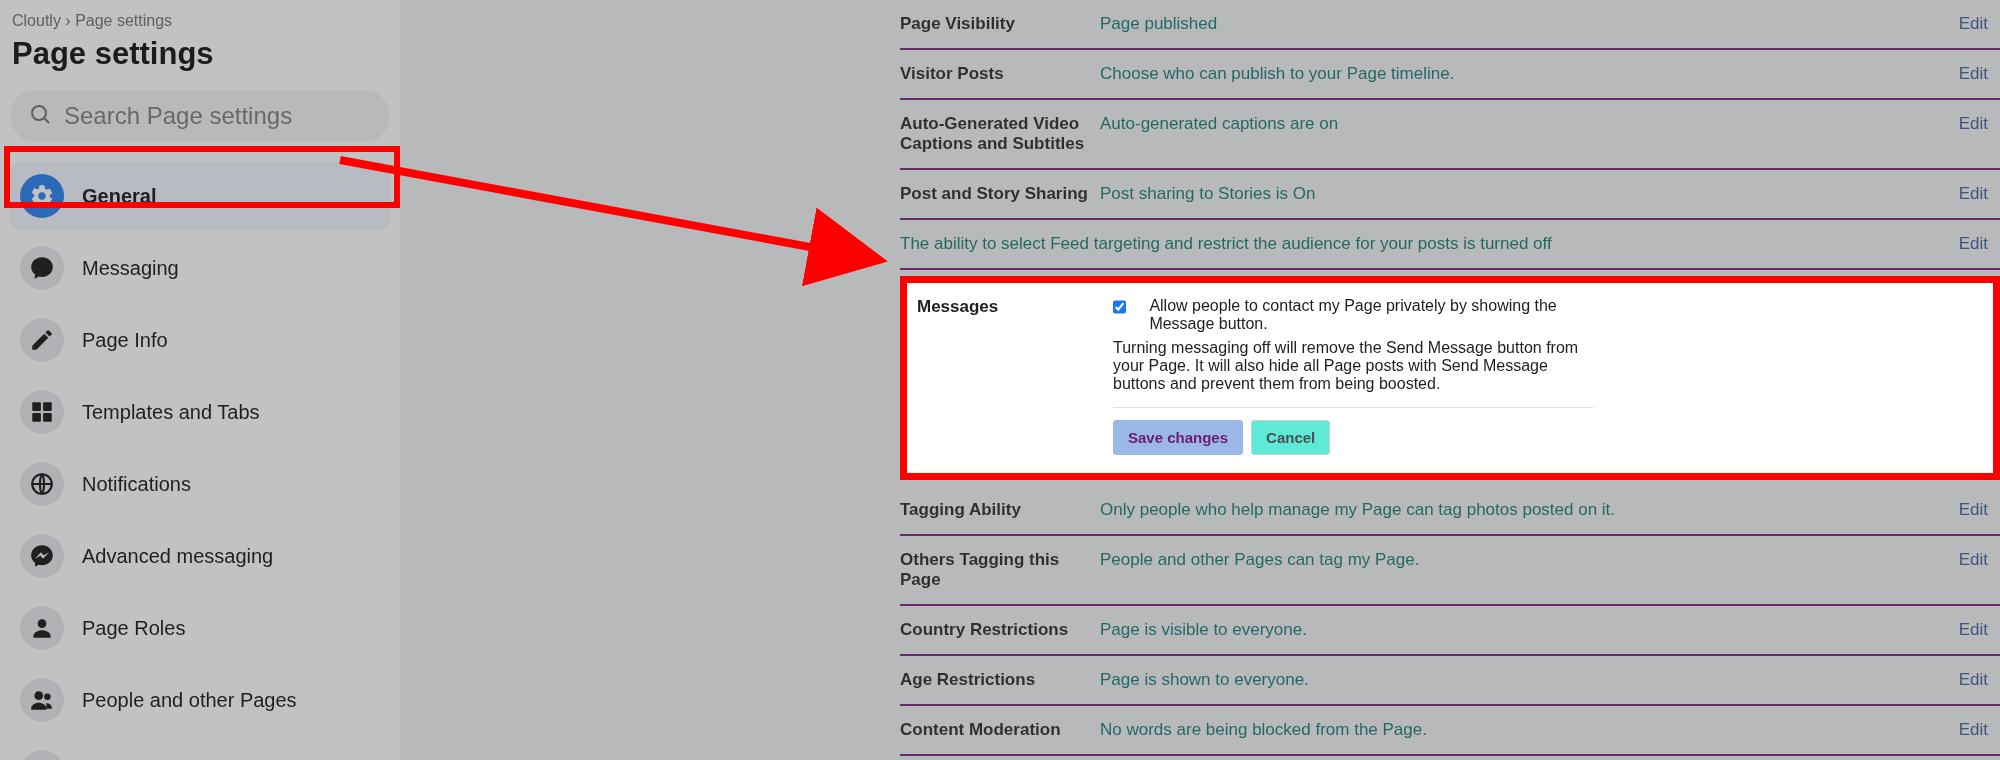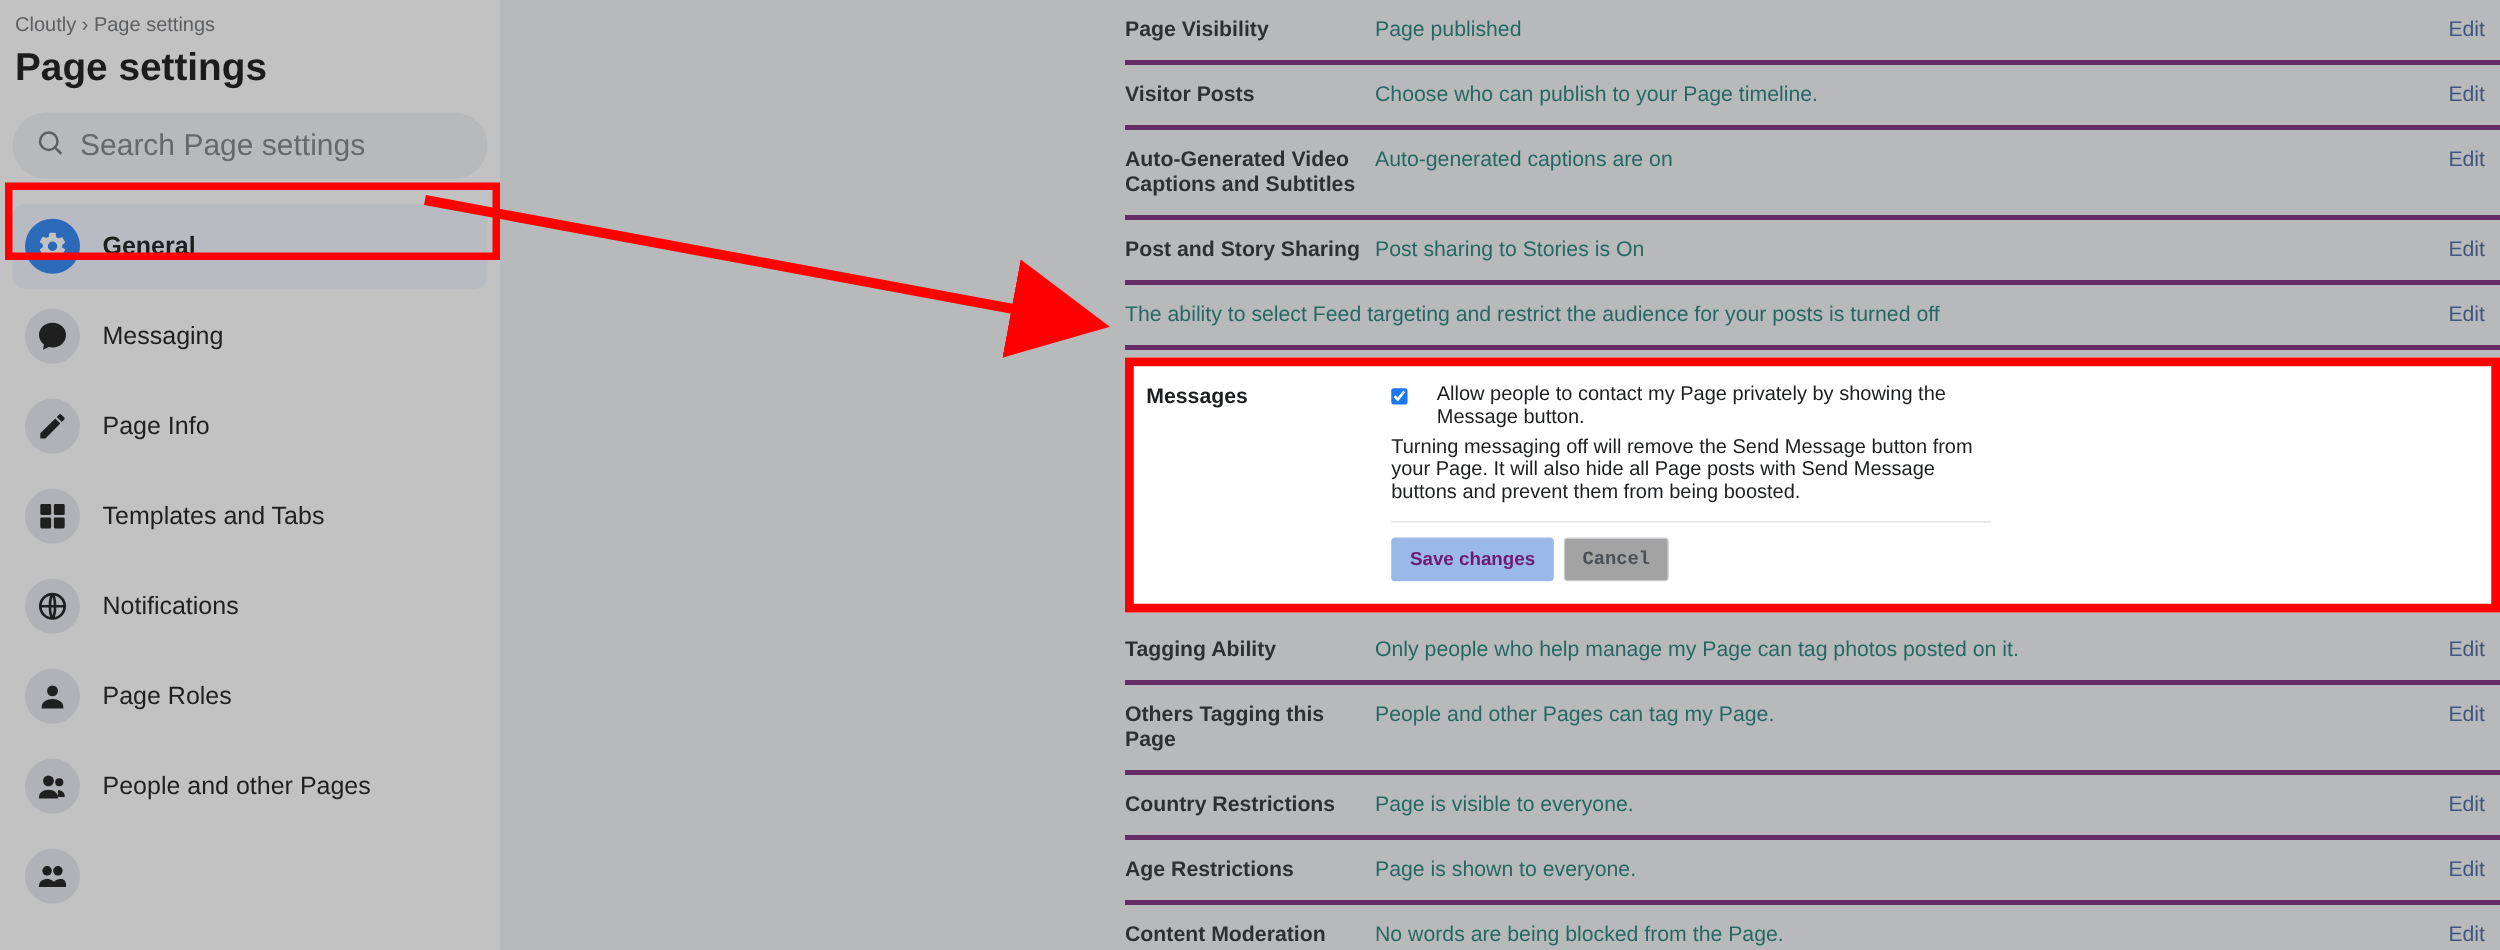--- a/index.html
+++ b/index.html
@@ -10,36 +10,36 @@
 .page-title { font-size: 31px; font-weight: 800; padding: 0 0 18px 2px; }
 .search-wrap { background: #f0f2f5; border-radius: 40px; display: flex; align-items: center; gap: 12px; padding: 12px 18px; margin-bottom: 20px; }
 .search-wrap .icon { color: #65676b; flex-shrink: 0; }
 .search-wrap input { border: none; outline: none; background: transparent; font-size: 24px; color: #14532d; width: 100%; }
 .nav-item { display: flex; align-items: center; gap: 18px; padding: 12px 10px; border-radius: 10px; cursor: pointer; font-size: 20px; color: #050505; margin-bottom: 4px; }
 .nav-item .icon-circle { width: 44px; height: 44px; border-radius: 50%; background: #e4e6eb; display: flex; align-items: center; justify-content: center; flex-shrink: 0; color: #050505; }
 .nav-item.active { background: #f0f4ff; font-weight: 600; }
 .nav-item.active .icon-circle { background: #1877f2; color: #fff; }
 .highlight-sidebar { position: absolute; border: 6px solid #ff0000; left: 4px; top: 146px; width: 396px; height: 62px; z-index: 60; pointer-events: none; }
 .main { position: absolute; left: 900px; top: 0; right: 0; height: 760px; }
-.row { display: flex; align-items: flex-start; border-bottom: 4px solid #701a75; padding: 14px 0; font-size: 17px; }
+.row { display: flex; align-items: flex-start; border-bottom: 2px solid #701a75; padding: 14px 0; font-size: 17px; }
 .row .label { width: 200px; font-weight: 700; color: #1c1e21; padding-right: 12px; }
 .row .value { flex: 1; color: #0f766e; }
 .row .edit { width: 60px; text-align: right; color: #385898; cursor: pointer; padding-right: 12px; }
 .messages-block { position: relative; border: 7px solid #ff0000; background: #fff; z-index: 70; margin: 6px 0; }
 .messages-inner { display: flex; padding: 14px 10px 18px 10px; }
 .messages-inner .label { width: 196px; font-weight: 700; color: #1c1e21; font-size: 17px; }
 .messages-body { flex: 1; max-width: 480px; font-size: 16px; color: #1c1e21; }
 .check-line { display: flex; align-items: flex-start; gap: 23px; }
 .check-line input { margin-top: 2px; width: 16px; height: 16px; accent-color: #1877f2; }
 .messages-note { margin-top: 6px; color: #1c1e21; }
 .messages-hr { border: none; border-top: 1px solid #dddfe2; margin: 14px 0 12px 0; }
 .btns { display: flex; gap: 8px; }
 .btn { font-size: 15px; font-weight: 600; padding: 8px 14px; border-radius: 3px; border: 1px solid #ccd0d5; cursor: pointer; }
 .btn-primary { background: #9ab8e8; color: #701a75; border-color: #9ab8e8; }
-.btn-secondary { background: #a3a3a3; color: #4b4f56; font-family: Liberation Mono, monospace; }
+.btn-secondary { background: #5eead4; color: #4b4f56; }
 .arrow-svg { position: absolute; left: 330px; top: 130px; z-index: 65; pointer-events: none; }
 svg.icon { width: 24px; height: 24px; }
 svg.icon-lg { width: 26px; height: 26px; }
 </style>
 </head>
 <body>
 
 <div class="overlay"></div>
 
 <div class="sidebar">
@@ -97,20 +97,28 @@
   <div class="nav-item">
     <span class="icon-circle">
       <svg class="icon-lg" viewBox="0 0 24 24" fill="none" stroke="currentColor" stroke-width="2">
           <circle cx="12" cy="12" r="9"></circle>
           <path d="M3 12h18M12 3c2.5 3 2.5 15 0 18M12 3c-2.5 3-2.5 15 0 18"></path>
         </svg>
     </span>
     <span>Notifications</span>
   </div>
 
+  <div class="nav-item">
+    <span class="icon-circle">
+      <svg class="icon-lg" viewBox="0 0 24 24" fill="currentColor">
+          <path d="M12 2C6.48 2 2 6.14 2 11.25c0 2.9 1.42 5.48 3.64 7.17V22l3.33-1.83c.97.27 2 .41 3.03.41 5.52 0 10-4.14 10-9.25S17.52 2 12 2zm1.03 12.44-2.54-2.71-4.96 2.71 5.46-5.8 2.6 2.71 4.9-2.71-5.46 5.8z"></path>
+        </svg>
+    </span>
+    <span>Advanced messaging</span>
+  </div>
 
   <div class="nav-item">
     <span class="icon-circle">
       <svg class="icon-lg" viewBox="0 0 24 24" fill="currentColor">
           <circle cx="12" cy="8" r="4"></circle>
           <path d="M4 20c0-4 4-6 8-6s8 2 8 6v1H4v-1z"></path>
         </svg>
     </span>
     <span>Page Roles</span>
   </div>

